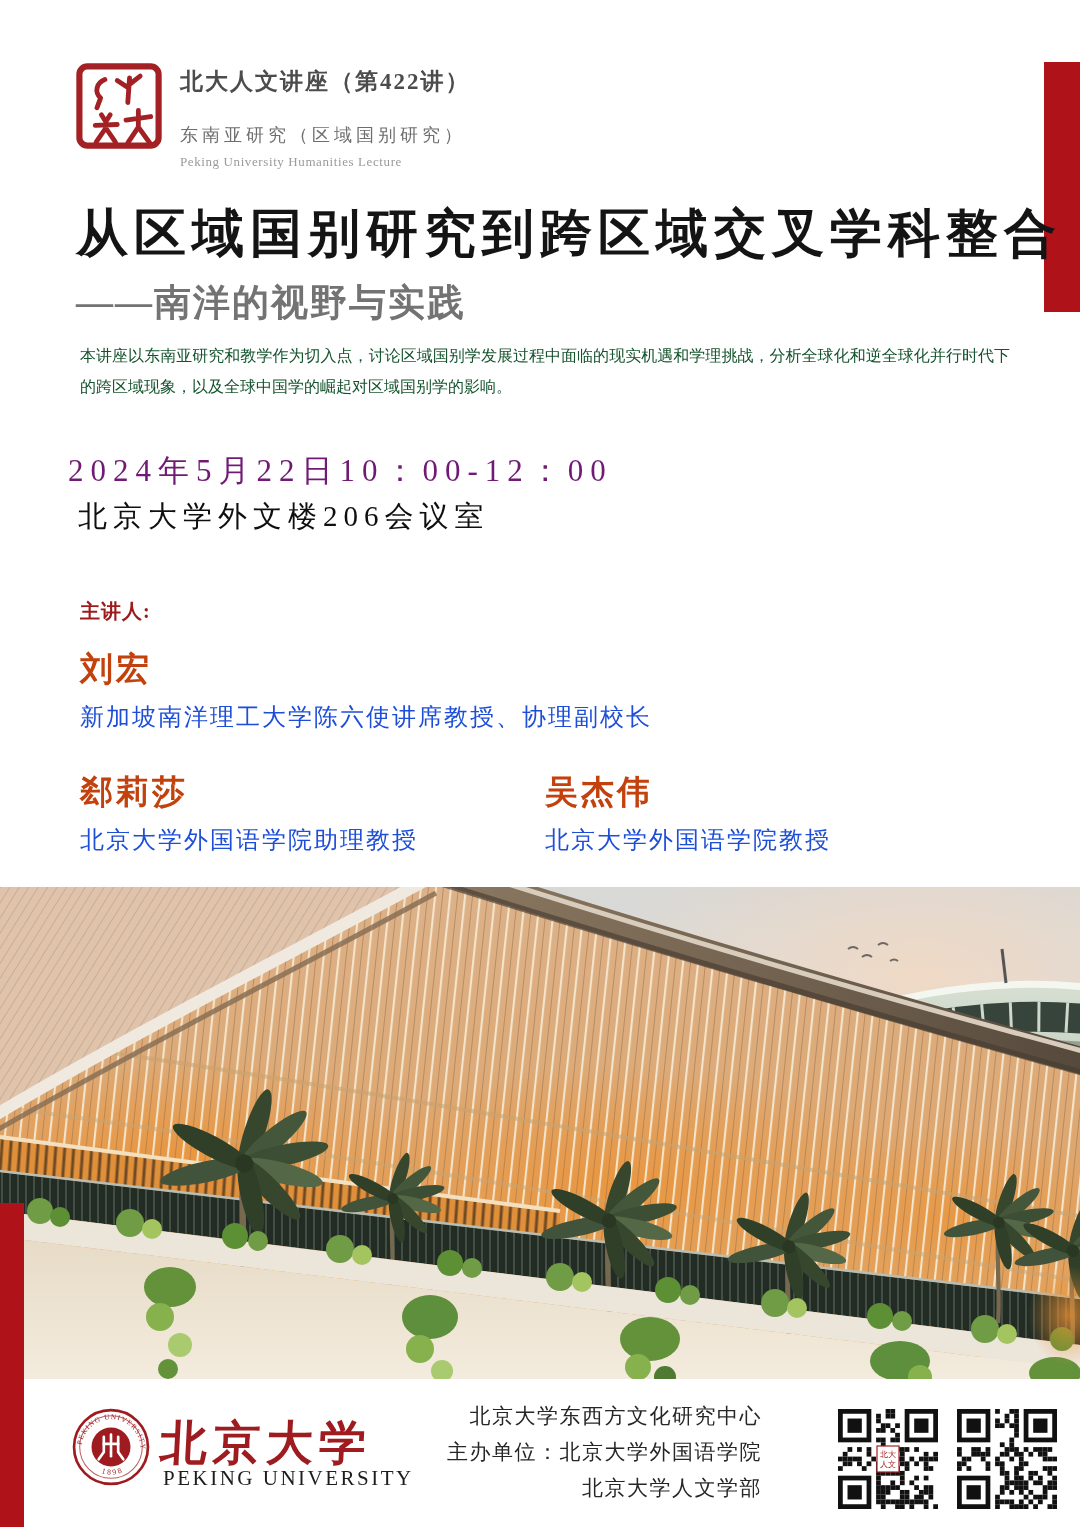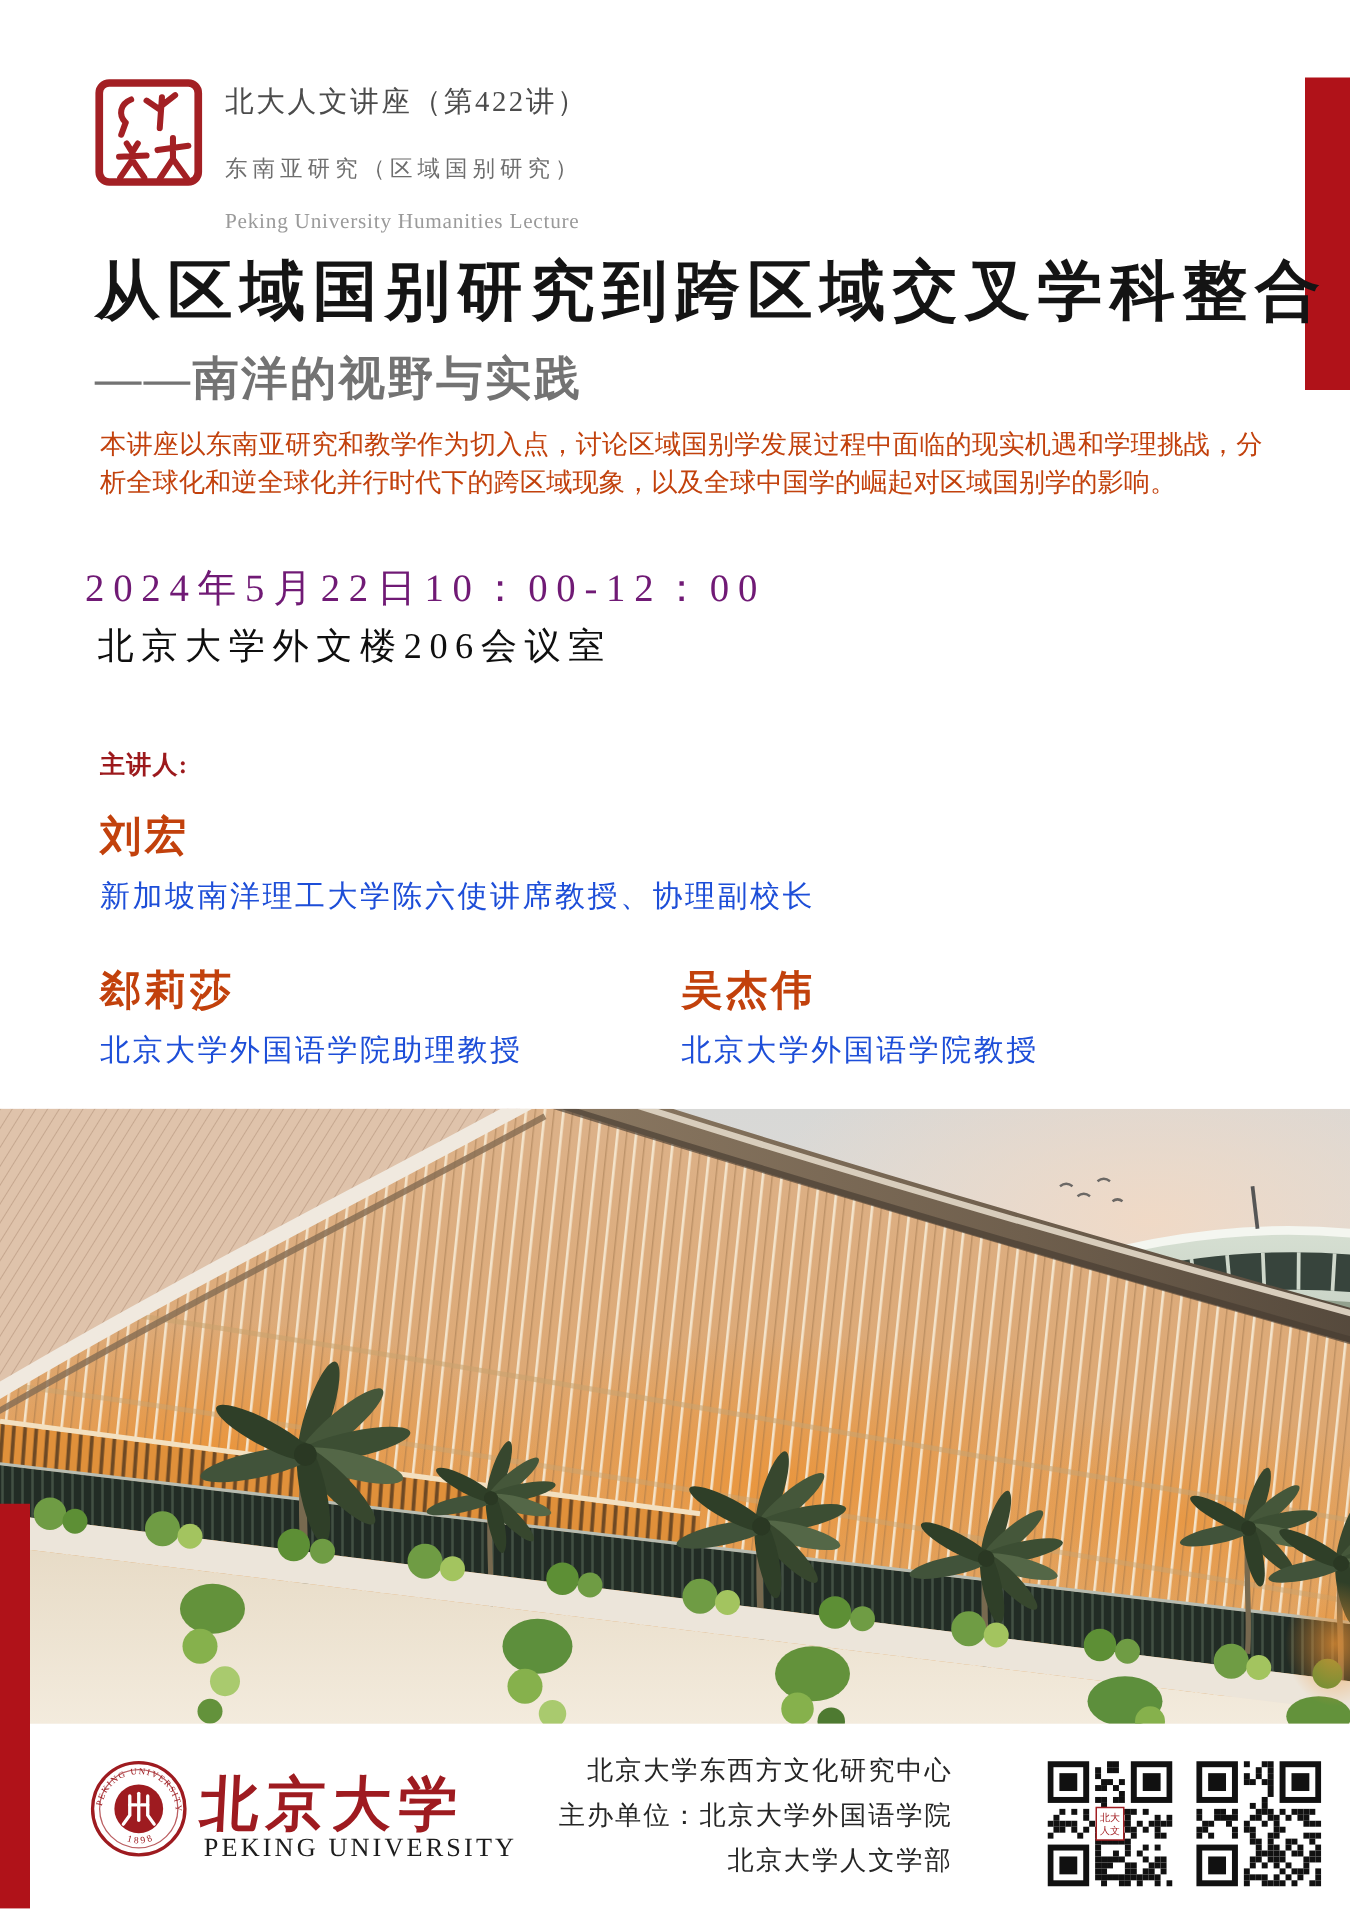--- a/index.html
+++ b/index.html
@@ -1,32 +1,32 @@
 <!DOCTYPE html>
 <html><head>
 <meta charset="utf-8">
 <style>
   html,body{margin:0;padding:0;background:#ffffff;}
   .poster{position:relative;width:1080px;height:1527px;margin:0 auto;background:#ffffff;overflow:hidden;
           font-family:"Liberation Serif","DejaVu Serif",serif;}
   
   .seal{position:absolute;left:75px;top:62px;width:88px;height:88px;}
   .hdr{position:absolute;left:180px;top:66px;}
-  .hdr-l1{font-size:23px;color:#4c4c4c;letter-spacing:2px;font-weight:400;}
+  .hdr-l1{font-size:23px;color:#4c4c4c;letter-spacing:2px;font-weight:700;}
   .hdr-l2{margin-top:26px;font-size:18px;color:#6e6e6e;letter-spacing:4px;}
-  .hdr-l3{margin-top:20px;font-size:17px;color:#9a9a9a;letter-spacing:0.6px;}
+  .hdr-l3{margin-top:7px;font-size:13px;color:#9a9a9a;letter-spacing:0.6px;}
   .bar-top-right{position:absolute;left:1044px;top:62px;width:36px;height:250px;background:#b01219;}
   .bar-bottom-left{position:absolute;left:0;top:1203px;width:24px;height:324px;background:#b01219;z-index:6;}
   
   .title-main{position:absolute;left:76px;top:205px;width:960px;font-size:52px;font-weight:700;
               color:#141414;letter-spacing:6px;line-height:1.1;white-space:nowrap;}
   .title-sub{position:absolute;left:76px;top:278px;font-size:37px;font-weight:700;color:#737373;letter-spacing:2px;}
   
-  .abstract{position:absolute;left:80px;top:340px;width:930px;font-size:21px;line-height:31px;
-            color:#c2410c;text-align:justify;}
+  .abstract{position:absolute;left:80px;top:340px;width:930px;font-size:16px;line-height:31px;
+            color:#14532d;text-align:justify;}
   .dtline{position:absolute;left:68px;top:450px;font-size:31px;color:#701a75;letter-spacing:7px;white-space:nowrap;}
   .venue{position:absolute;left:78px;top:497px;font-size:29px;color:#0f0f0f;letter-spacing:6px;white-space:nowrap;}
   
   .plabel{font-size:20px;font-weight:700;color:#9c191c;letter-spacing:1px;}
   .pname{margin-top:22px;font-size:33px;font-weight:700;color:#c2410c;letter-spacing:3px;}
   .paffil{margin-top:9px;font-size:24px;color:#1d4ed8;letter-spacing:2px;}
   .speaker{position:absolute;left:80px;top:598px;}
   .host{position:absolute;left:80px;top:748px;}
   .discussant{position:absolute;left:545px;top:748px;}
   

